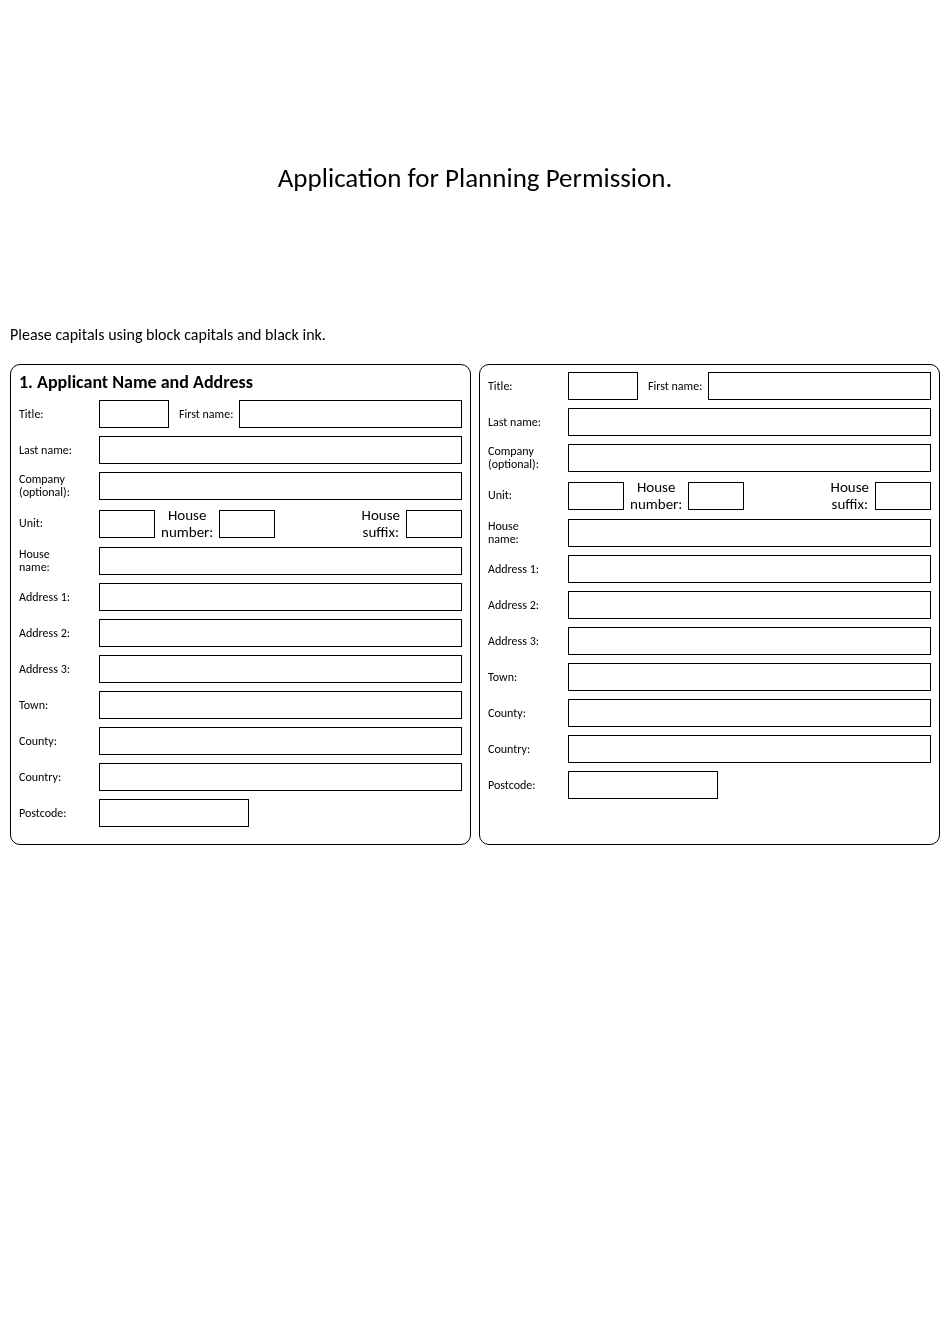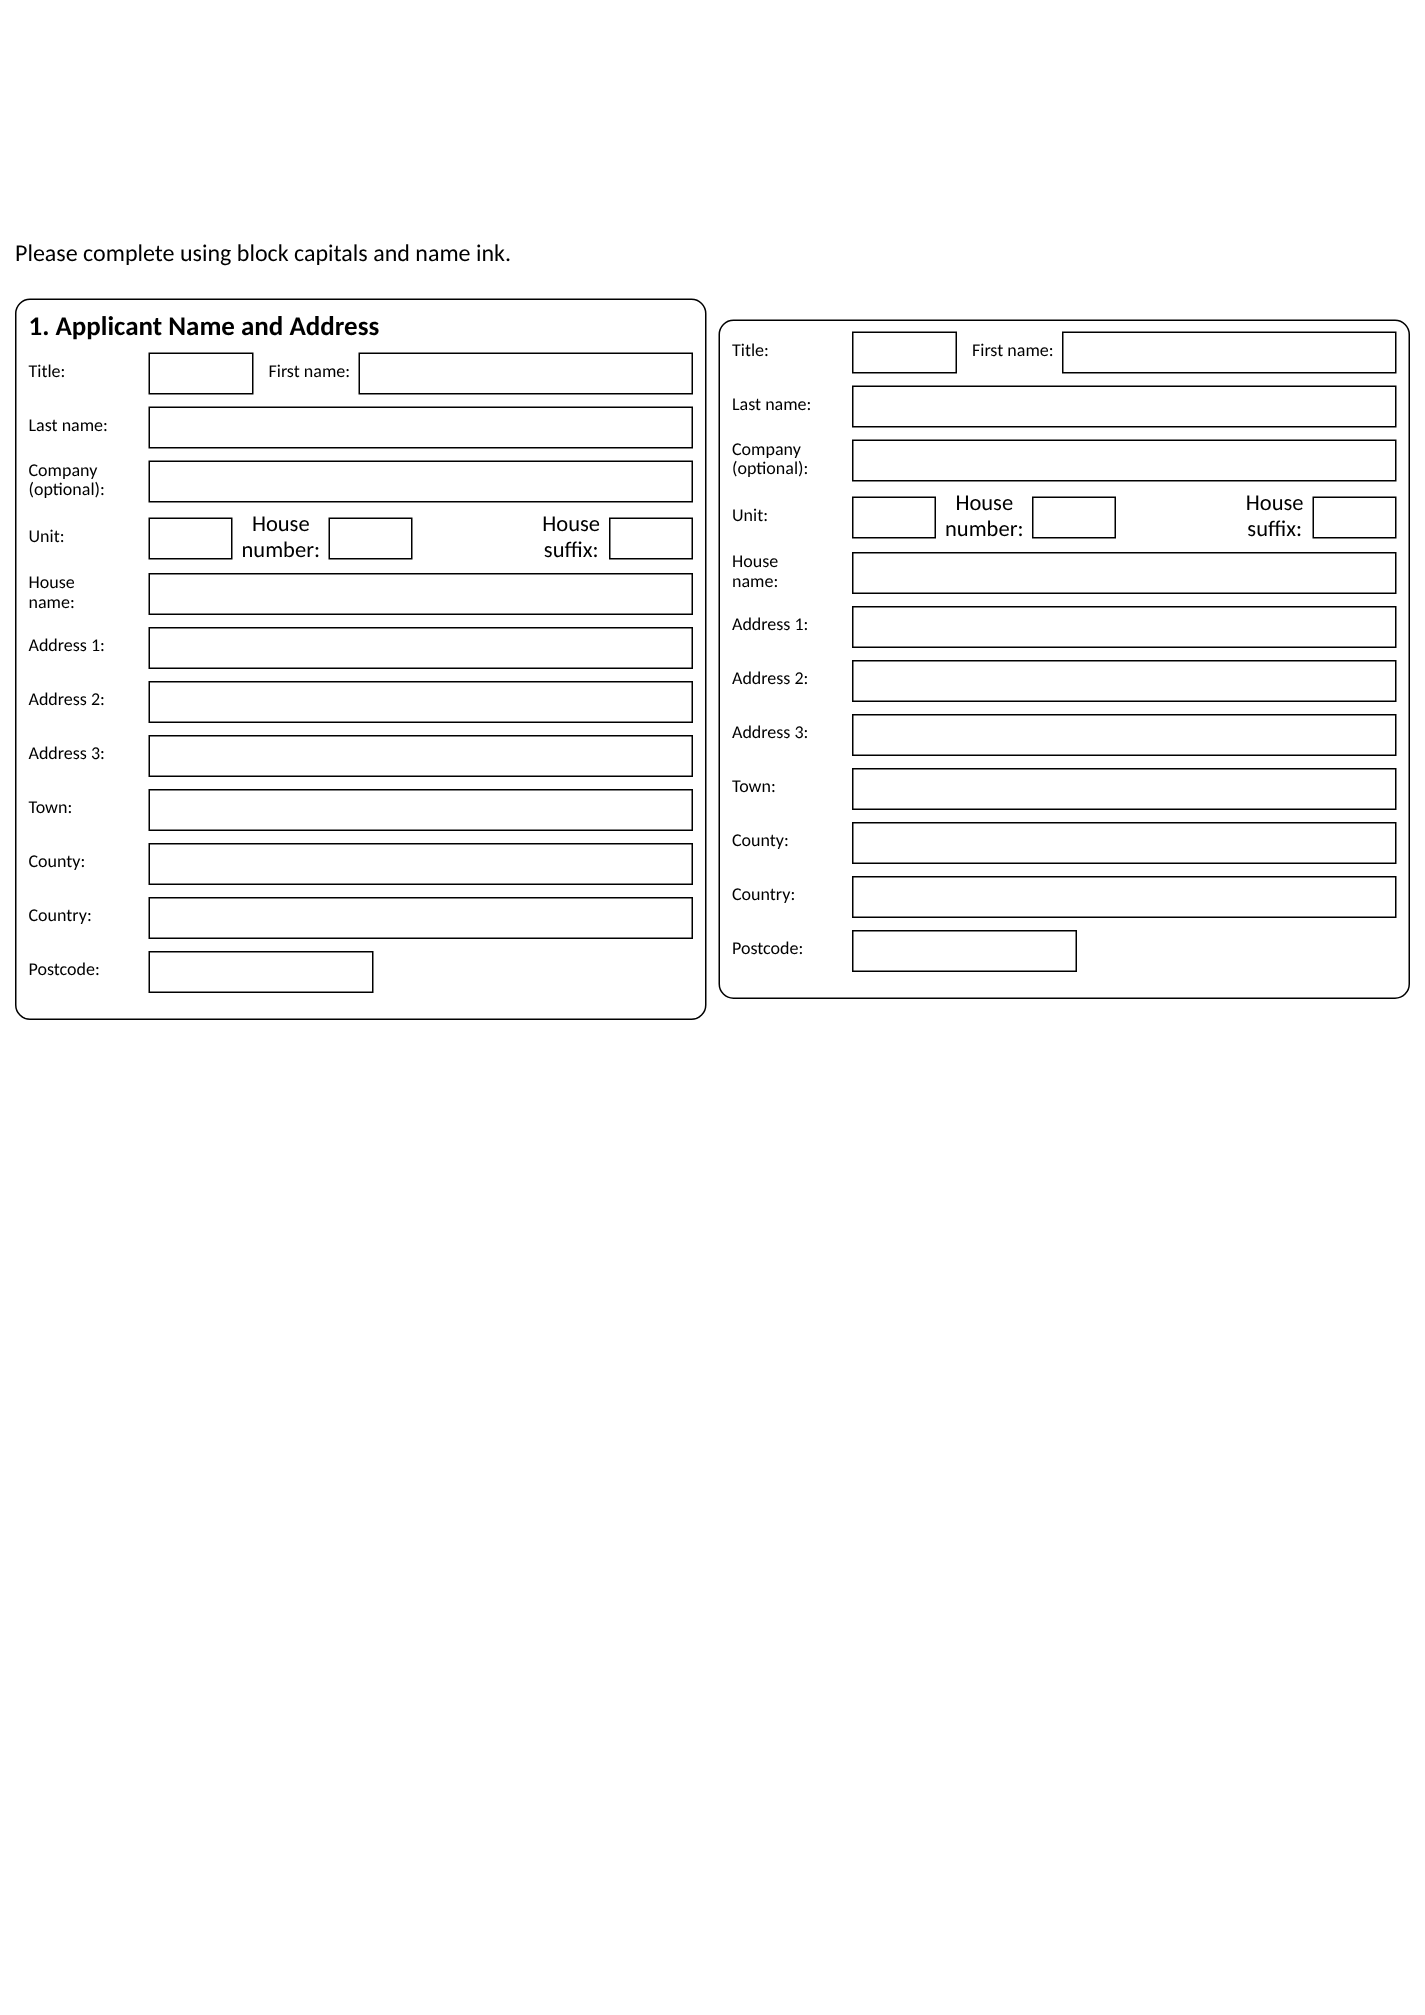--- a/index.html
+++ b/index.html
@@ -23,21 +23,20 @@
       line-height: 1.3;
     }
     .instruction {
       font-size: 16px;
       color: #000;
       margin-bottom: 20px;
     }
     .columns {
       display: flex;
       gap: 8px;
-      align-items: center;
     }
     .col {
       flex: 1;
       border: 1.5px solid #000;
       border-radius: 10px;
       padding: 6px 8px 10px 8px;
     }
     .section-heading {
       font-size: 18px;
       font-weight: bold;
@@ -79,23 +78,24 @@
     }
     .firstname-label {
       padding: 0 6px 0 10px;
     }
   </style>
 </head>
 <body>
 
 <div class="page">
   <div class="title-block">
+    <div class="title-line">Application for Planning Permission.</div>
   </div>
 
-  <div class="instruction">Please complete using block capitals and name ink.</div>
+  <div class="instruction">Please capitals using block capitals and black ink.</div>
 
   <div class="columns">
 
     <div class="col">
       <div class="section-heading">1.  Applicant Name and Address</div>
 
       <div class="row">
         <div class="label label-col">Title:</div>
         <div class="field field-title"></div>
         <div class="label firstname-label">First name:</div>

